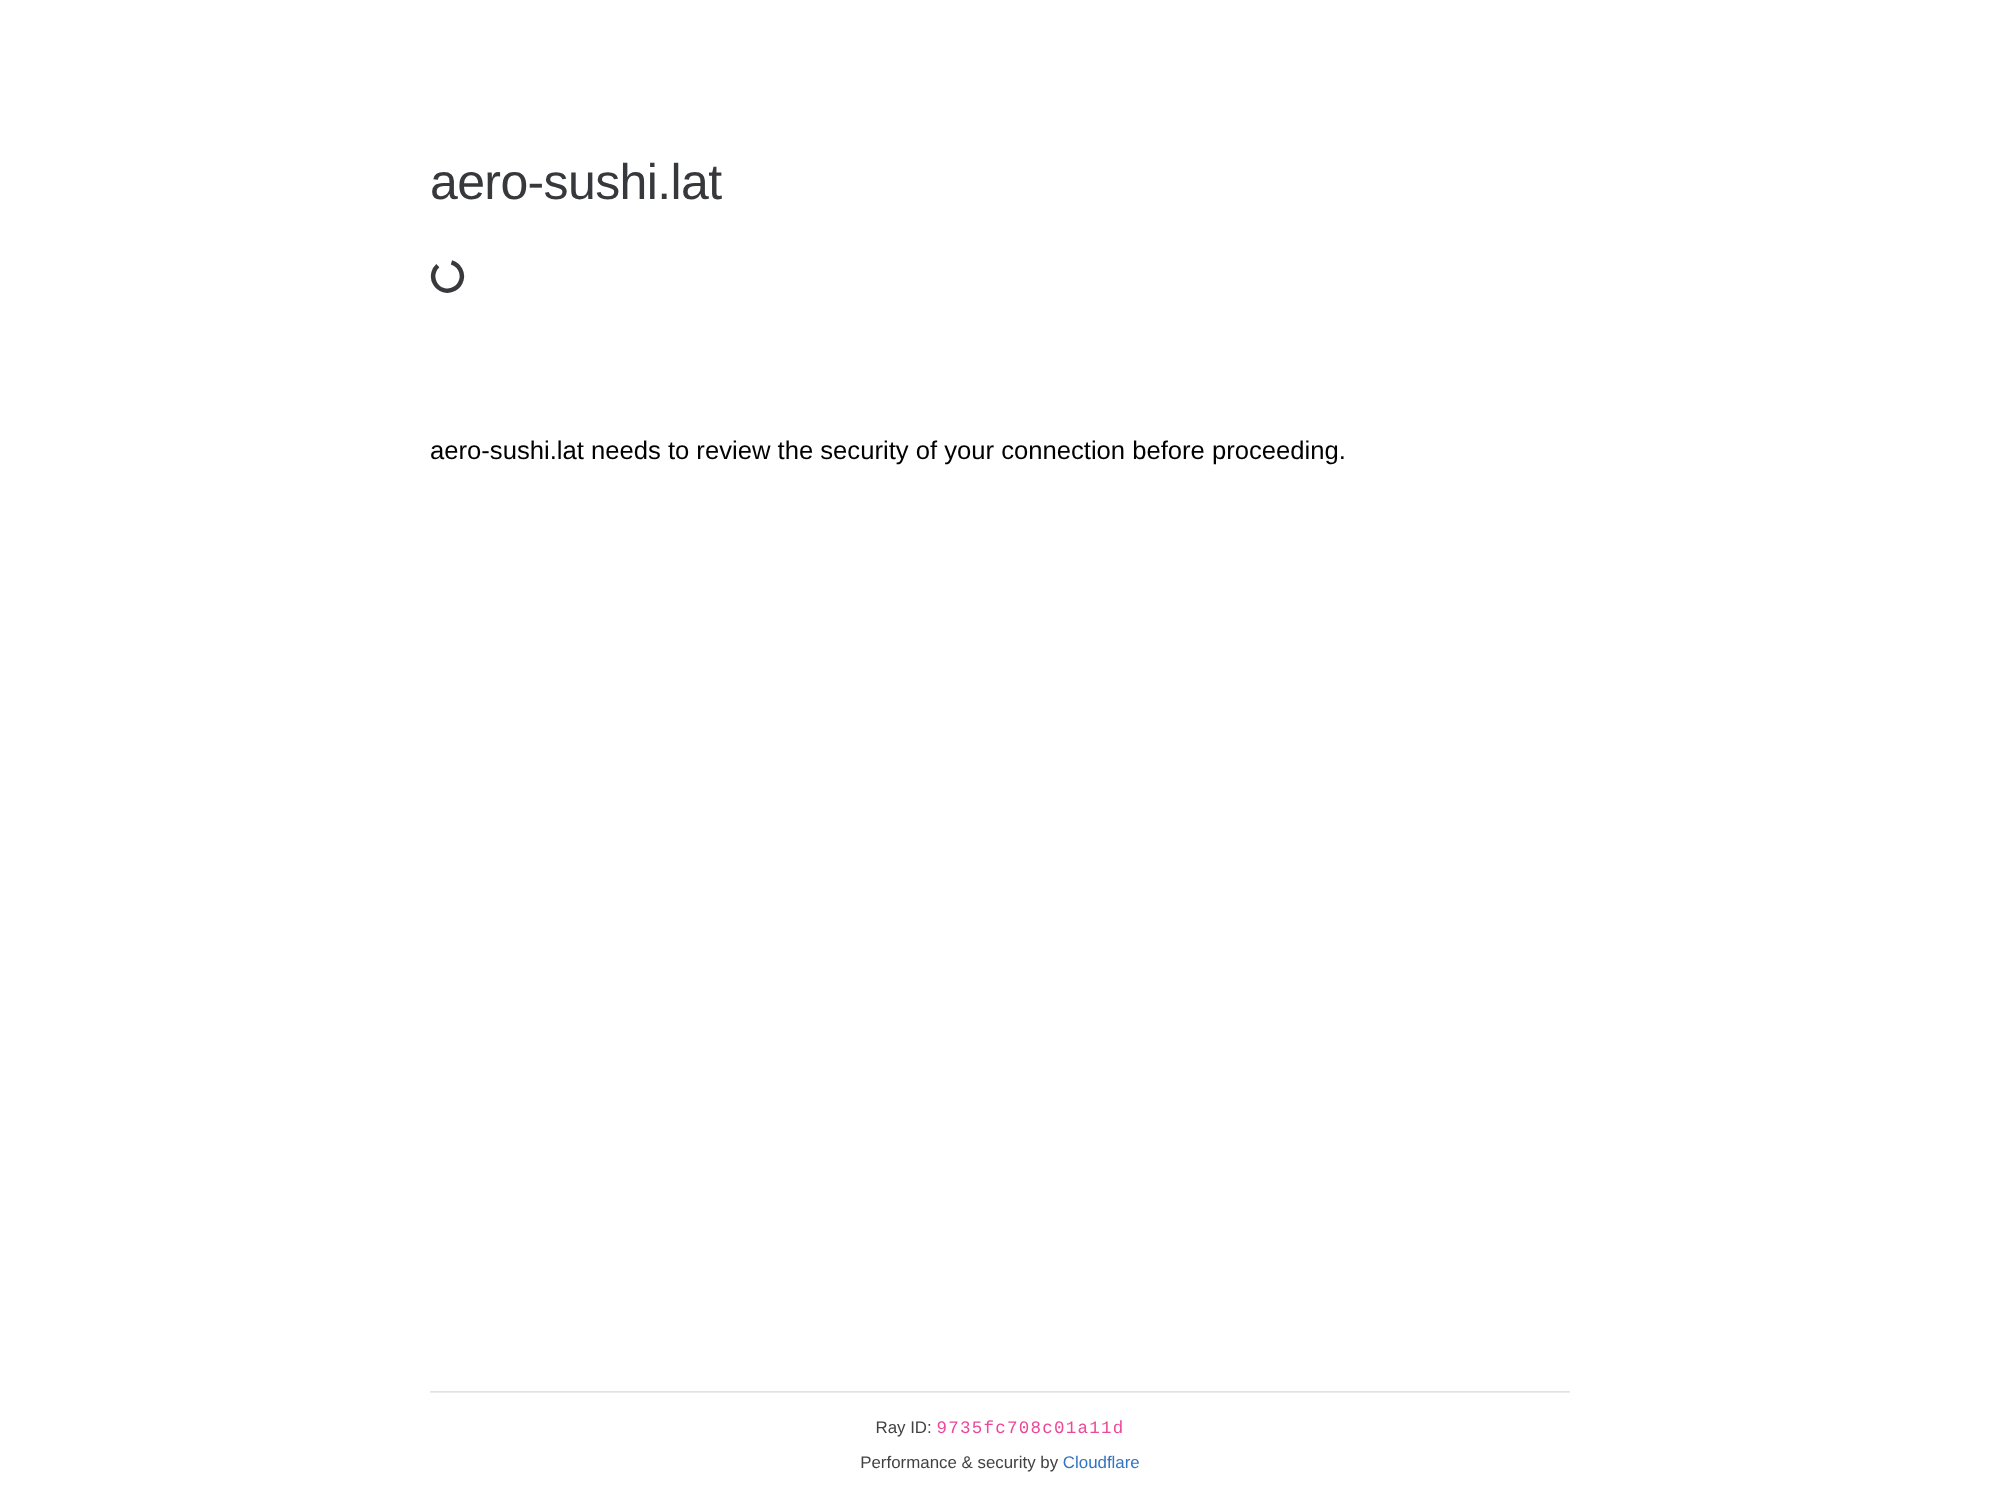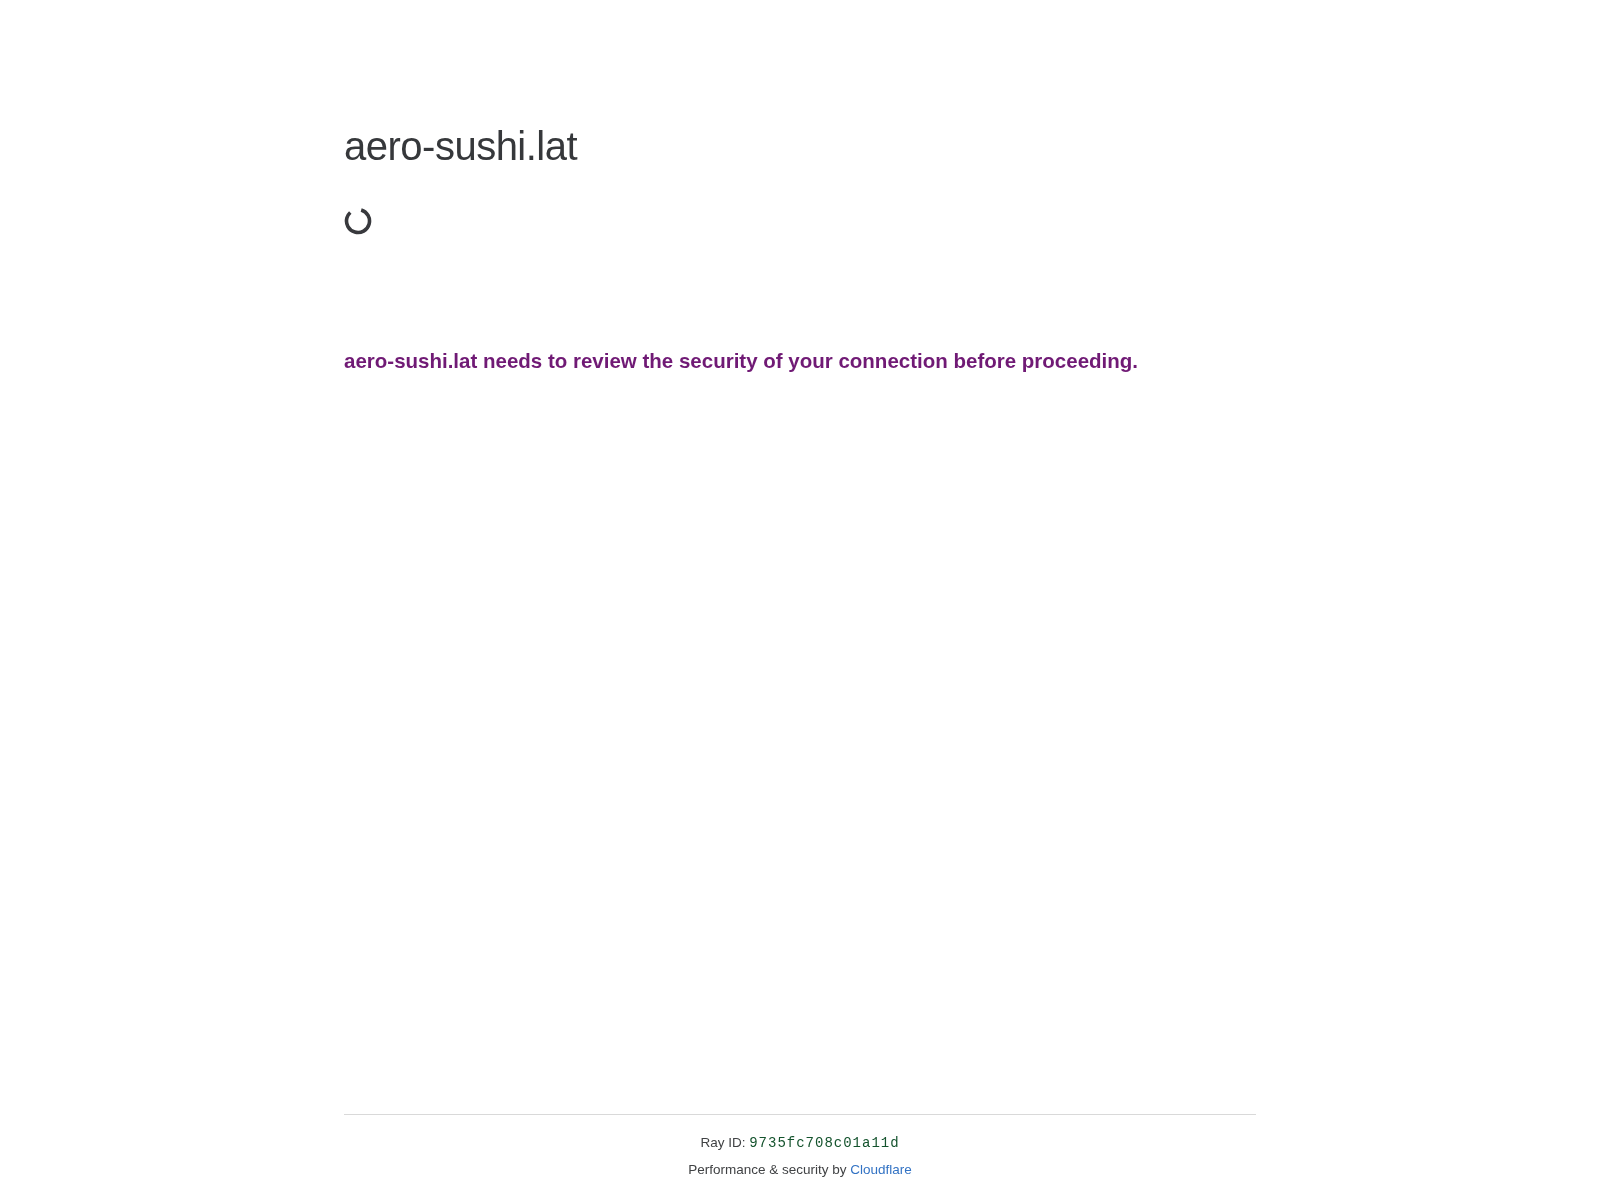--- a/index.html
+++ b/index.html
@@ -38,40 +38,40 @@
     color: #36383b;
   }
   .spinner-wrap {
     margin-top: 37px;
     height: 28px;
   }
   .body-text {
     margin-top: 112px;
     font-size: 20.5px;
     line-height: 28px;
-    font-weight: 700;
-    color: #701a75;
+    font-weight: 400;
+    color: #000000;
   }
   .footer {
     flex: 0 0 auto;
     width: 912px;
     margin: 0 auto;
     border-top: 1px solid #d9d9d9;
     text-align: center;
     padding: 20px 0 22px 0;
   }
   .ray-line {
     font-size: 13.5px;
     line-height: 16px;
     color: #404244;
   }
   .ray-id-value {
     font-family: "Liberation Mono", monospace;
     font-size: 14px;
-    color: #14532d;
+    color: #ec4899;
     letter-spacing: 1px;
   }
   .attribution-line {
     margin-top: 11px;
     font-size: 13.5px;
     line-height: 16px;
     color: #404244;
   }
   .cf-link {
     color: #3373c4;

